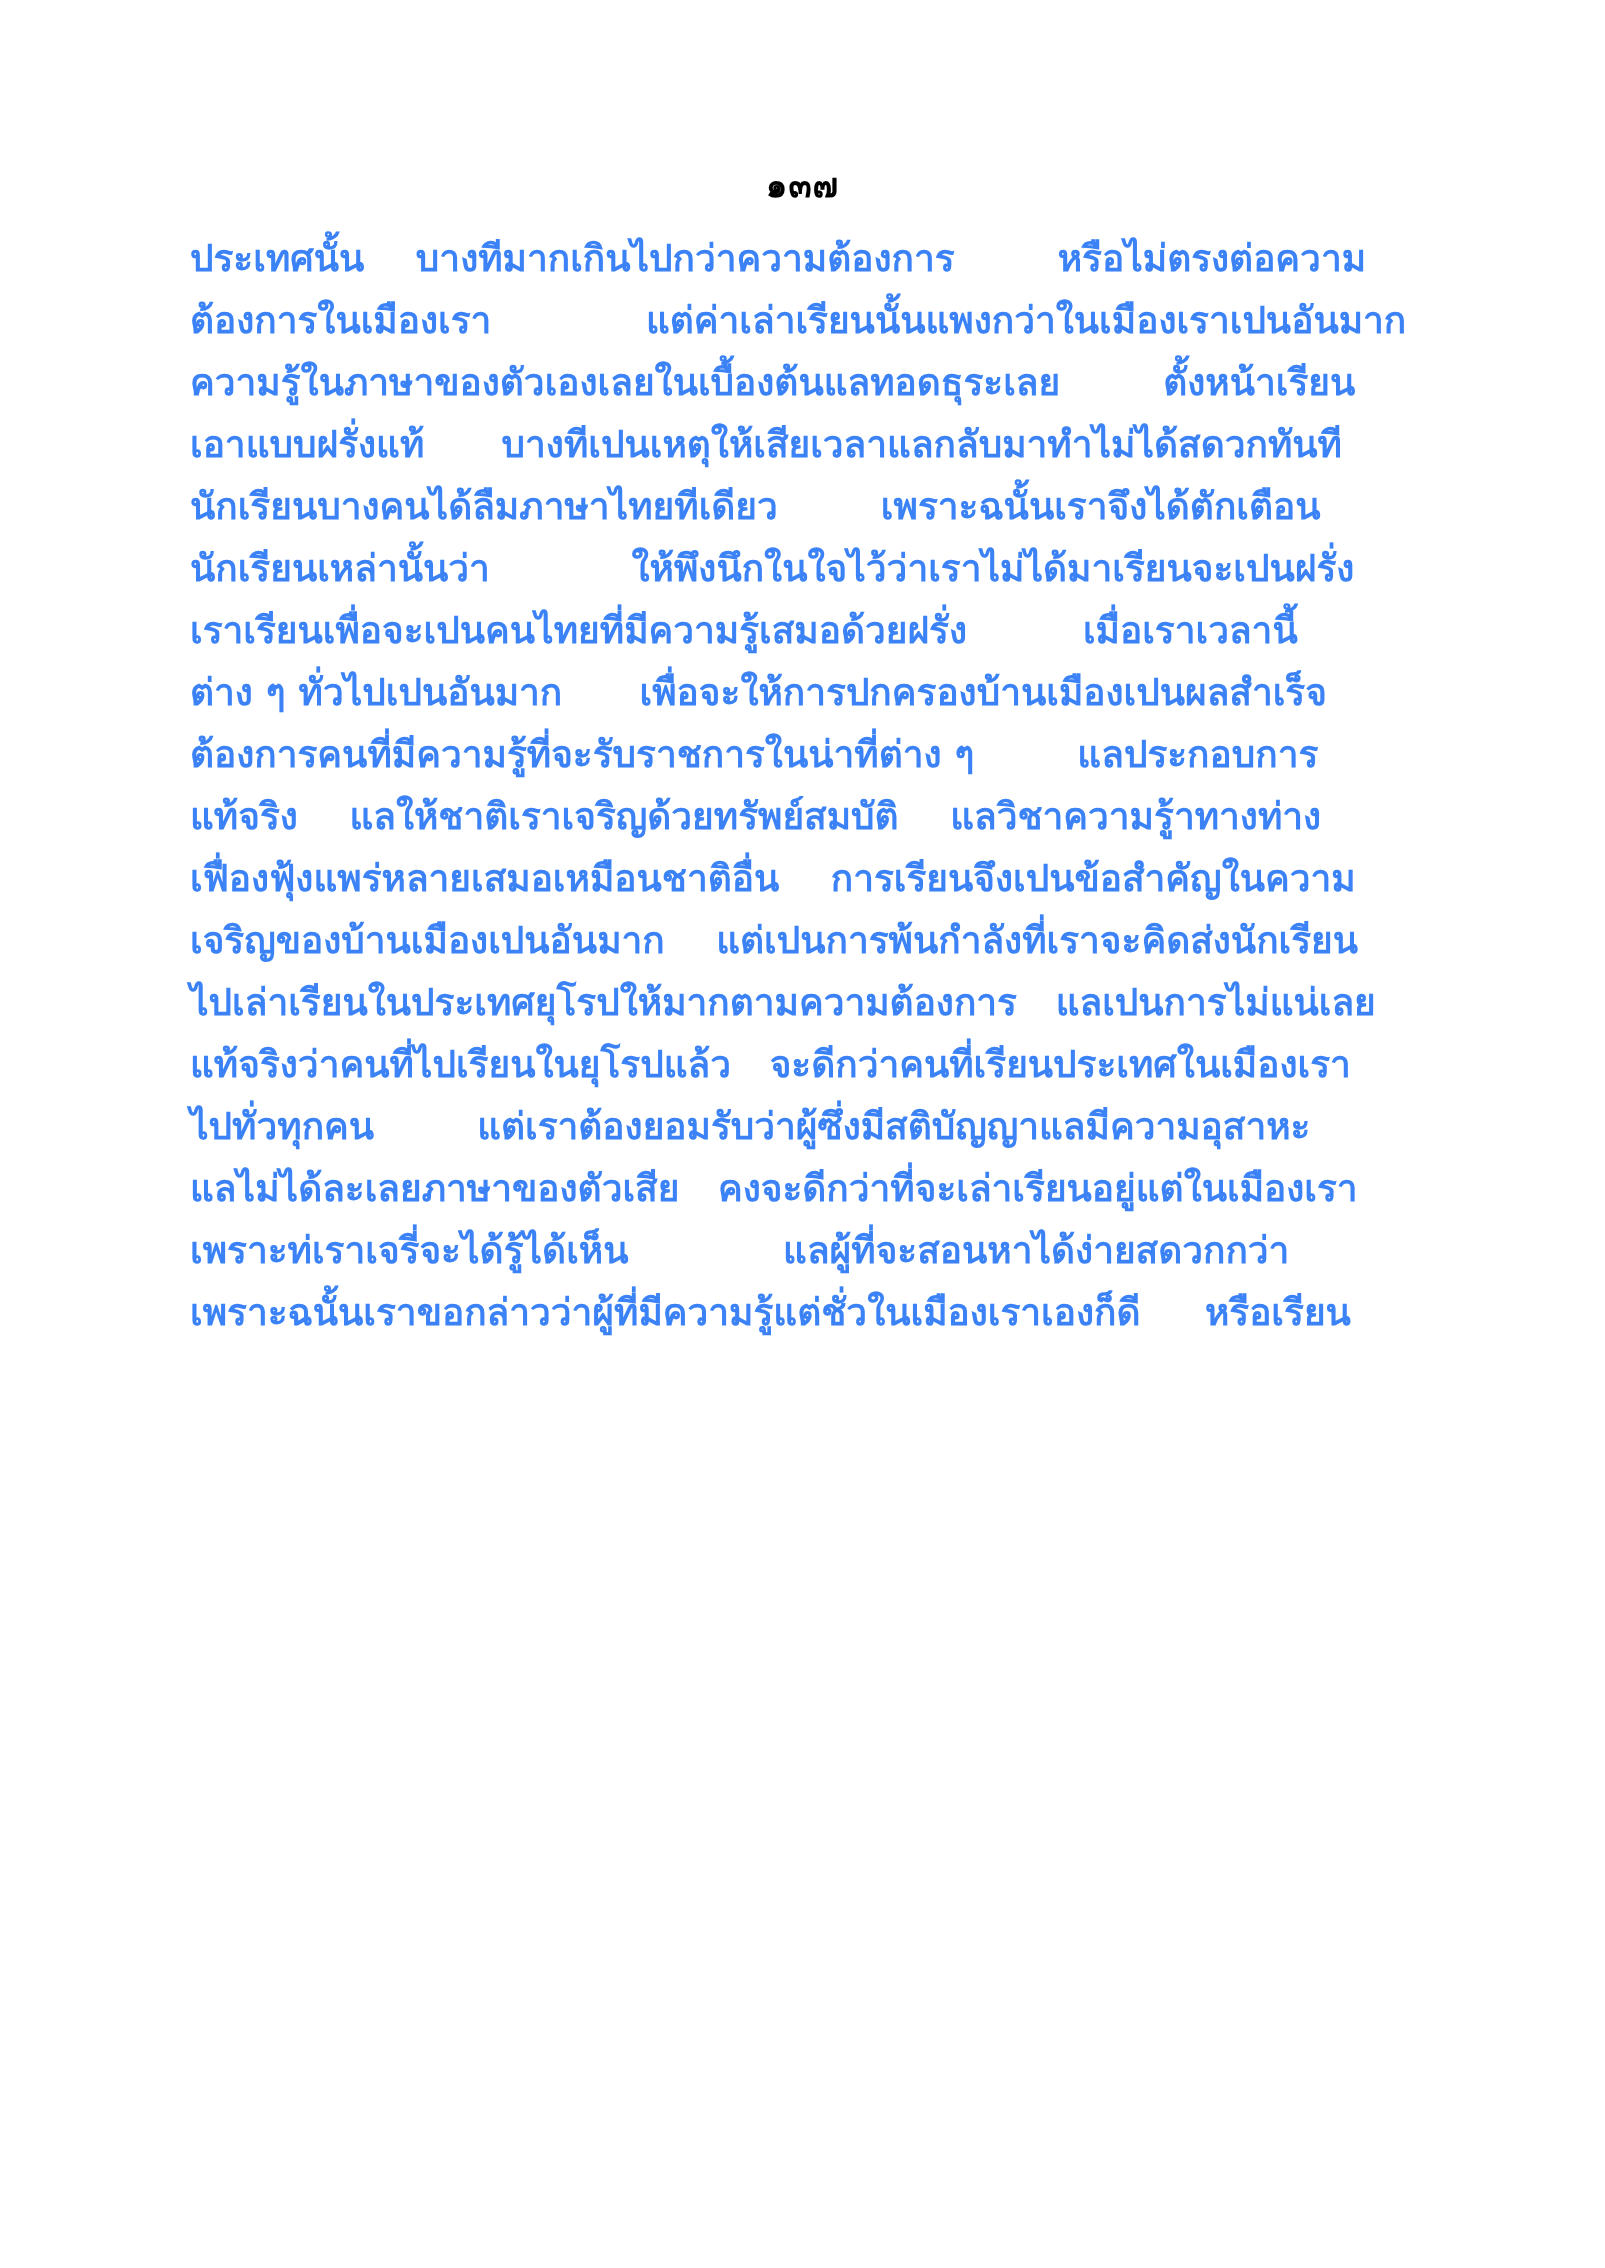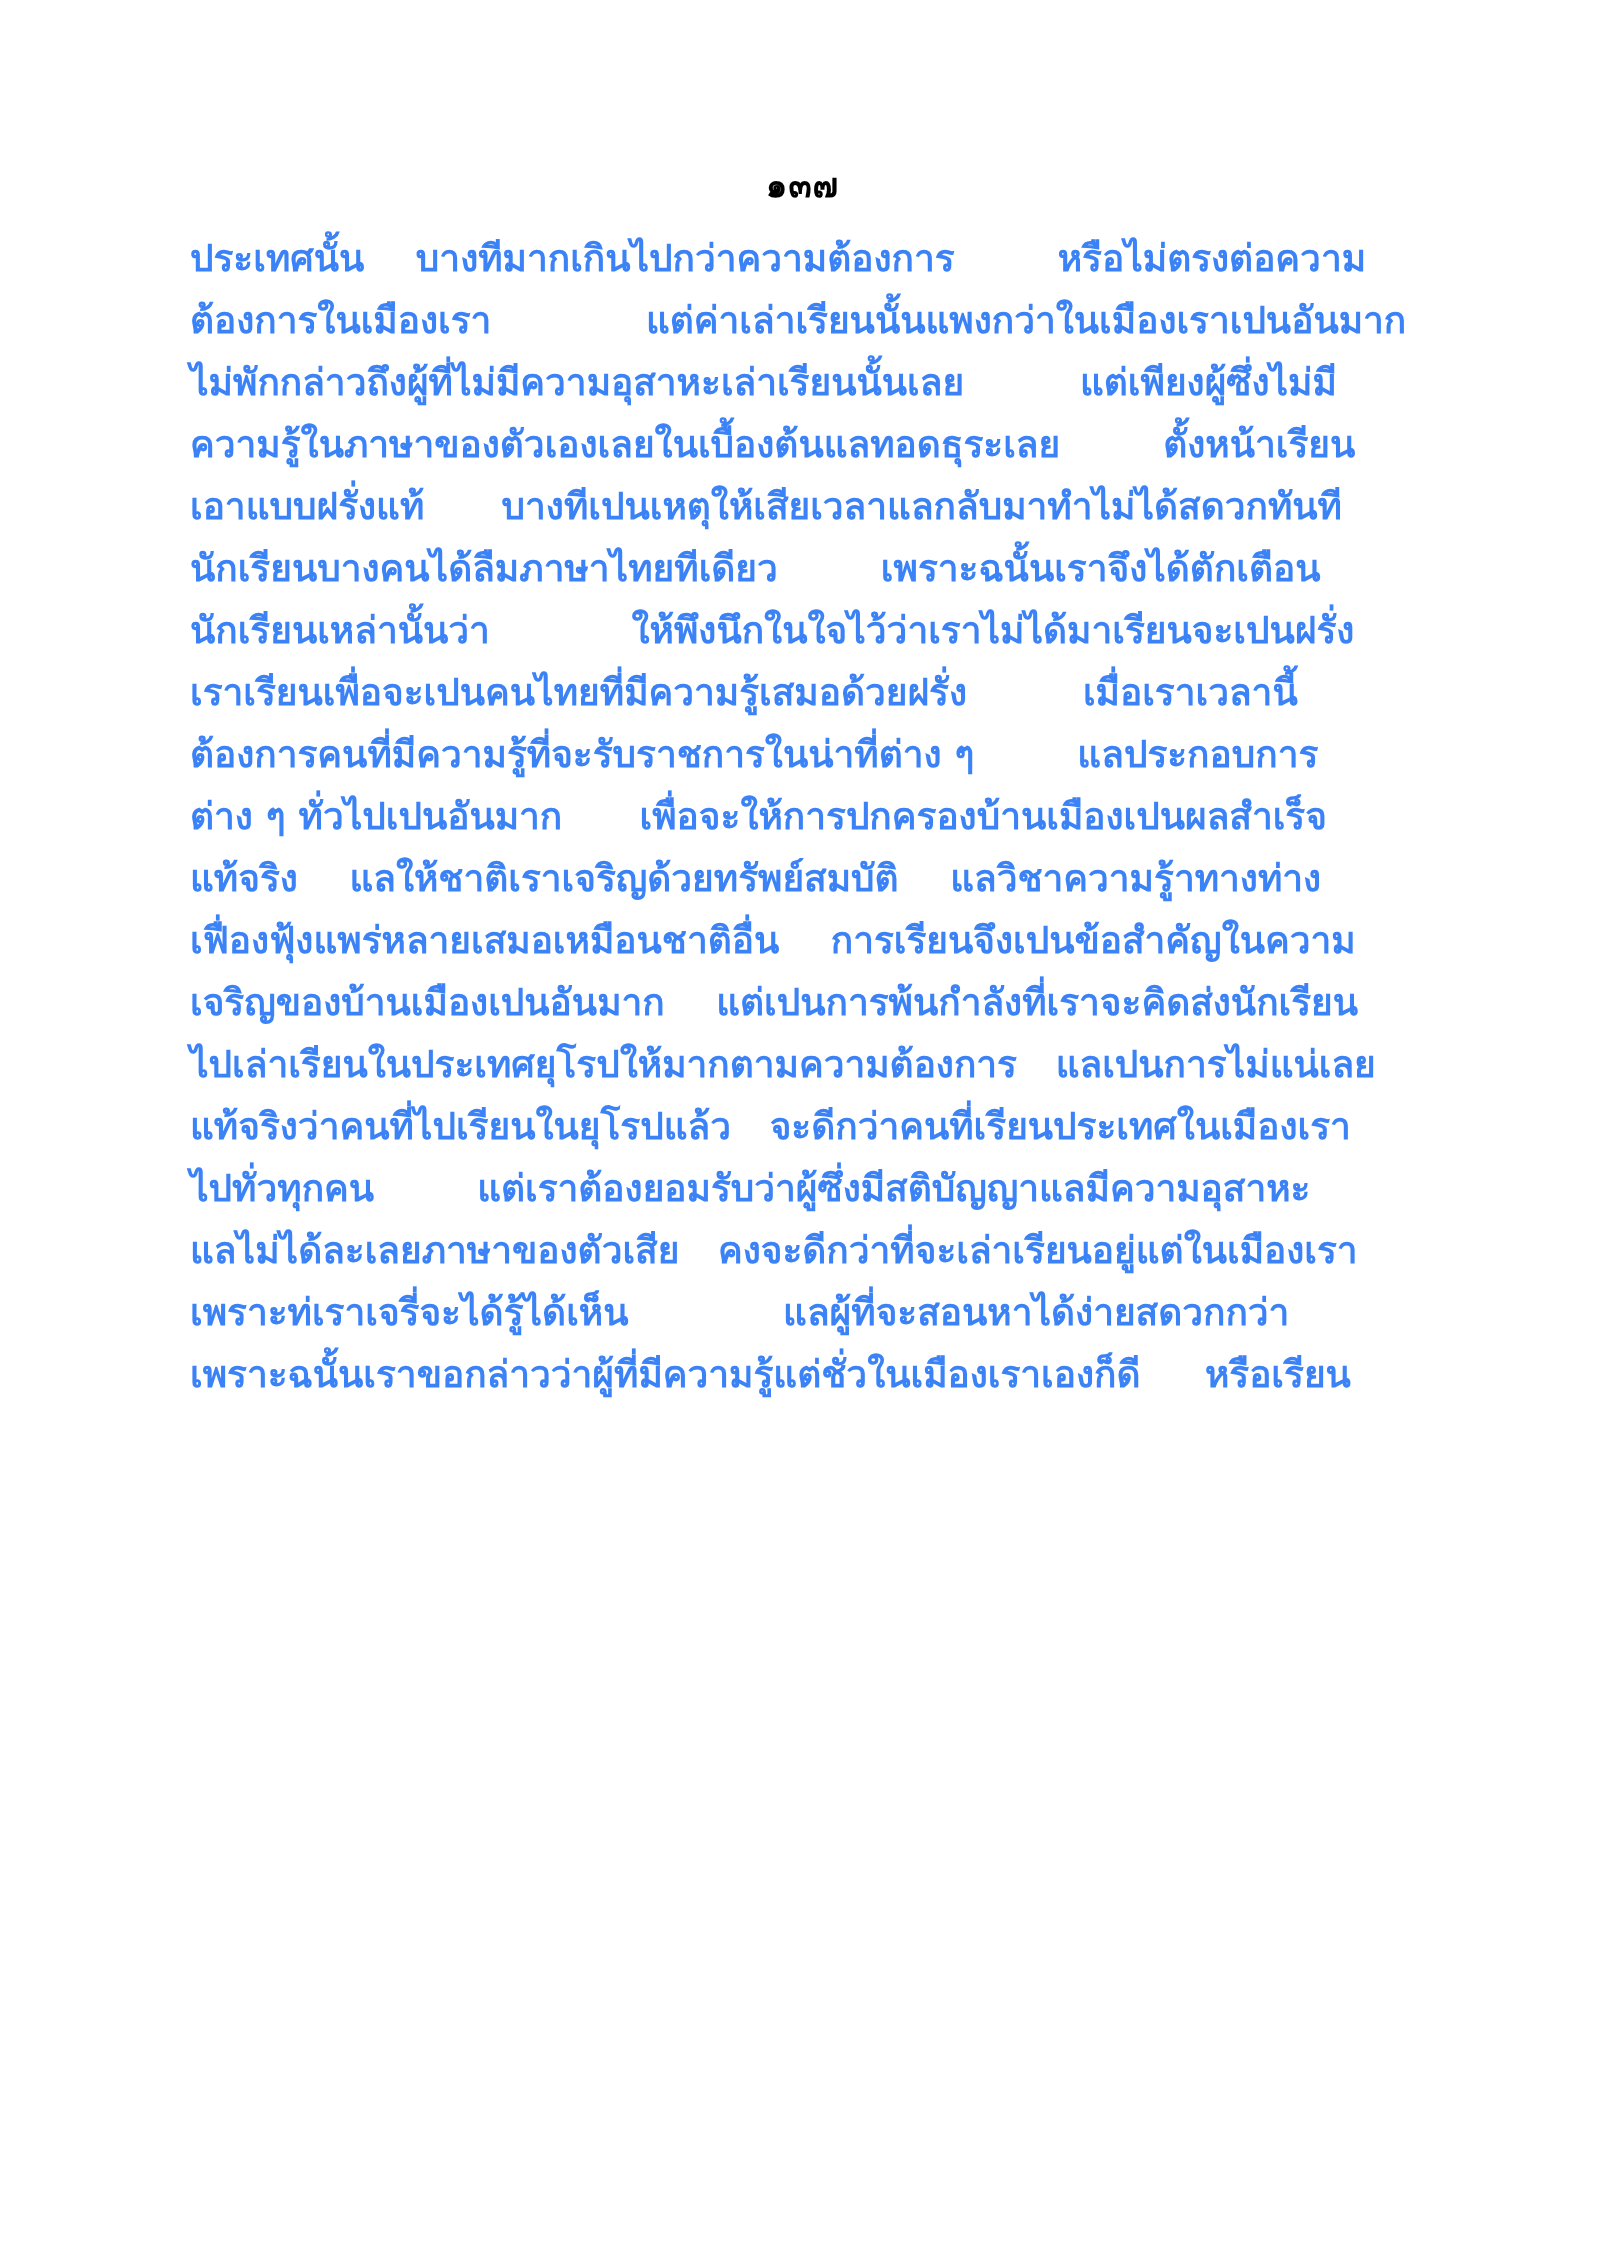--- a/index.html
+++ b/index.html
@@ -59,28 +59,27 @@
 </head>
 <body>
 
 <div class="page">
 
   <div class="page-number">๑๓๗</div>
 
   <div class="body-text">
     <div class="text-line">ประเทศนั้น    บางทีมากเกินไปกว่าความต้องการ        หรือไม่ตรงต่อความ</div>
     <div class="text-line">ต้องการในเมืองเรา            แต่ค่าเล่าเรียนนั้นแพงกว่าในเมืองเราเปนอันมาก</div>
-    <div class="text-line">ไม่พักกล่าวถึงผู้ที่ไม่มีความอุสาหะเล่าเรียนนั้นเลย         แต่เพียงผู้ซึ่งไม่มี</div>
     <div class="text-line">ความรู้ในภาษาของตัวเองเลยในเบื้องต้นแลทอดธุระเลย        ตั้งหน้าเรียน</div>
     <div class="text-line">เอาแบบฝรั่งแท้      บางทีเปนเหตุให้เสียเวลาแลกลับมาทำไม่ได้สดวกทันที</div>
     <div class="text-line">นักเรียนบางคนได้ลืมภาษาไทยทีเดียว        เพราะฉนั้นเราจึงได้ตักเตือน</div>
     <div class="text-line">นักเรียนเหล่านั้นว่า           ให้พึงนึกในใจไว้ว่าเราไม่ได้มาเรียนจะเปนฝรั่ง</div>
     <div class="text-line">เราเรียนเพื่อจะเปนคนไทยที่มีความรู้เสมอด้วยฝรั่ง         เมื่อเราเวลานี้</div>
+    <div class="text-line">ต่าง ๆ ทั่วไปเปนอันมาก      เพื่อจะให้การปกครองบ้านเมืองเปนผลสำเร็จ</div>
     <div class="text-line">ต้องการคนที่มีความรู้ที่จะรับราชการในน่าที่ต่าง ๆ        แลประกอบการ</div>
-    <div class="text-line">ต่าง ๆ ทั่วไปเปนอันมาก      เพื่อจะให้การปกครองบ้านเมืองเปนผลสำเร็จ</div>
     <div class="text-line">แท้จริง    แลให้ชาติเราเจริญด้วยทรัพย์สมบัติ    แลวิชาความรู้าทางท่าง</div>
     <div class="text-line">เฟื่องฟุ้งแพร่หลายเสมอเหมือนชาติอื่น    การเรียนจึงเปนข้อสำคัญในความ</div>
     <div class="text-line">เจริญของบ้านเมืองเปนอันมาก    แต่เปนการพ้นกำลังที่เราจะคิดส่งนักเรียน</div>
     <div class="text-line">ไปเล่าเรียนในประเทศยุโรปให้มากตามความต้องการ   แลเปนการไม่แน่เลย</div>
     <div class="text-line">แท้จริงว่าคนที่ไปเรียนในยุโรปแล้ว   จะดีกว่าคนที่เรียนประเทศในเมืองเรา</div>
     <div class="text-line">ไปทั่วทุกคน        แต่เราต้องยอมรับว่าผู้ซึ่งมีสติบัญญาแลมีความอุสาหะ</div>
     <div class="text-line">แลไม่ได้ละเลยภาษาของตัวเสีย   คงจะดีกว่าที่จะเล่าเรียนอยู่แต่ในเมืองเรา</div>
     <div class="text-line">เพราะท่เราเจรี่จะได้รู้ได้เห็น            แลผู้ที่จะสอนหาได้ง่ายสดวกกว่า</div>
     <div class="text-line">เพราะฉนั้นเราขอกล่าวว่าผู้ที่มีความรู้แต่ชั่วในเมืองเราเองก็ดี     หรือเรียน</div>
   </div>

